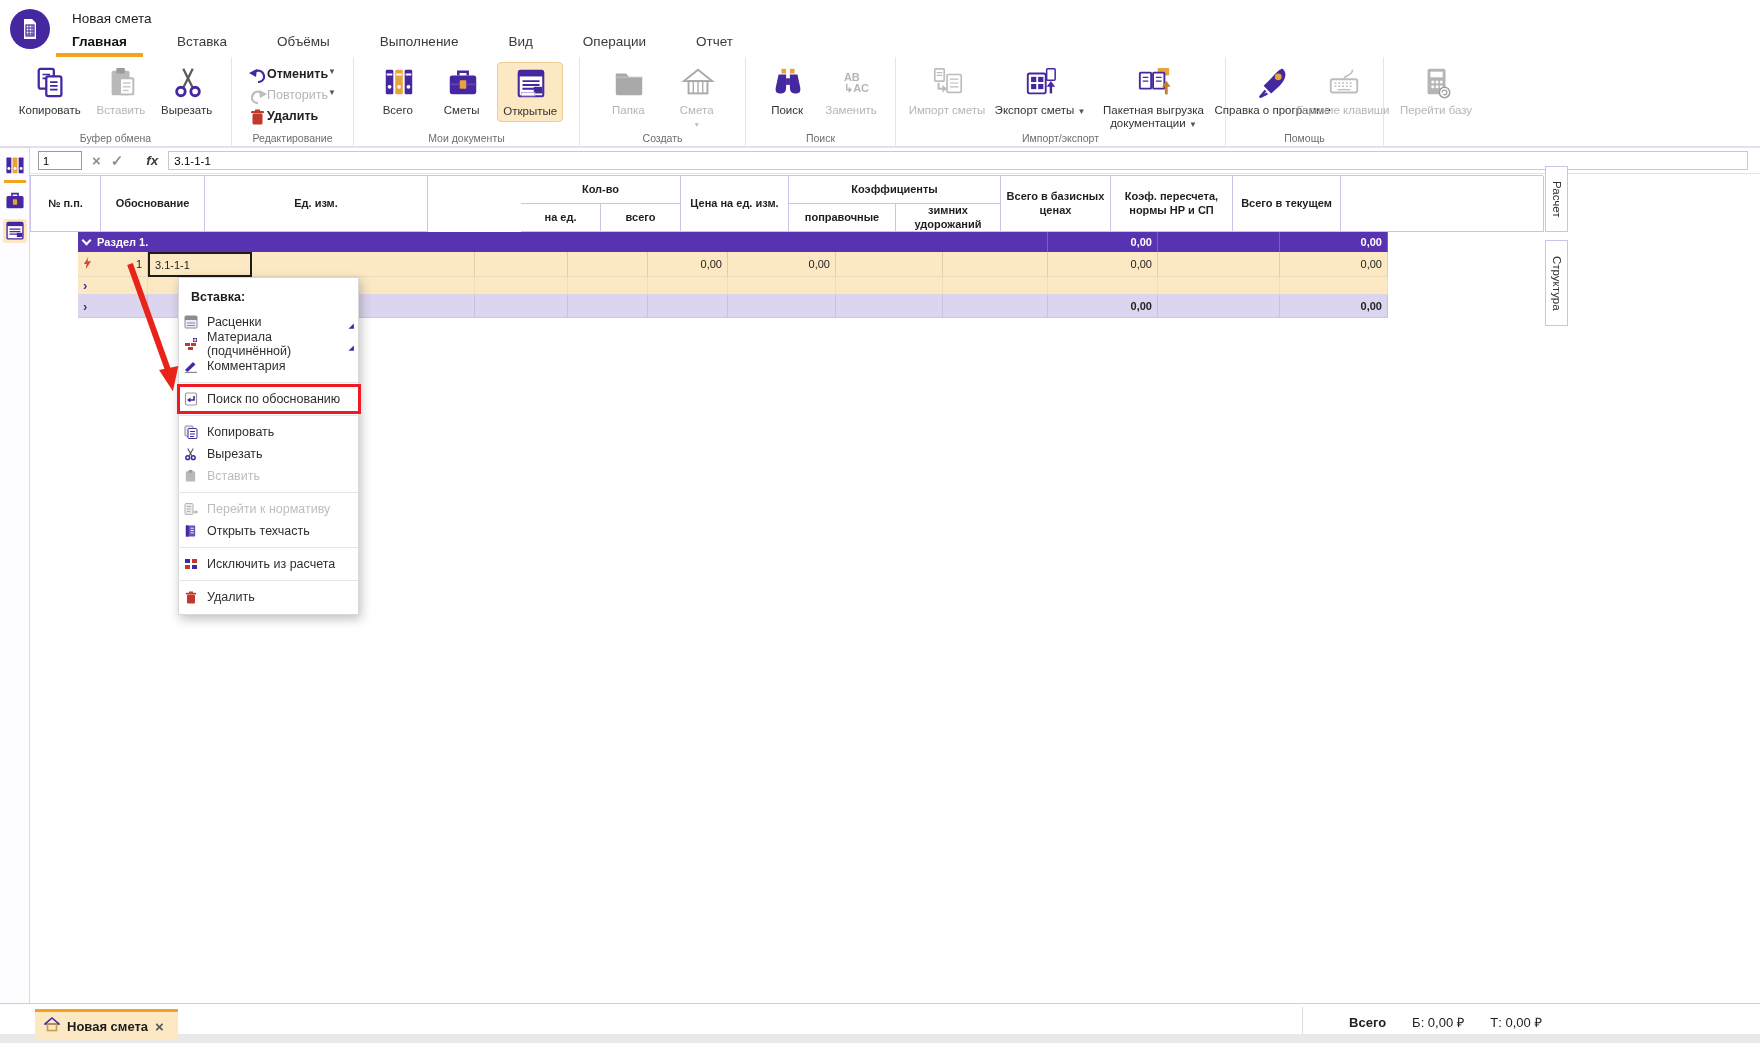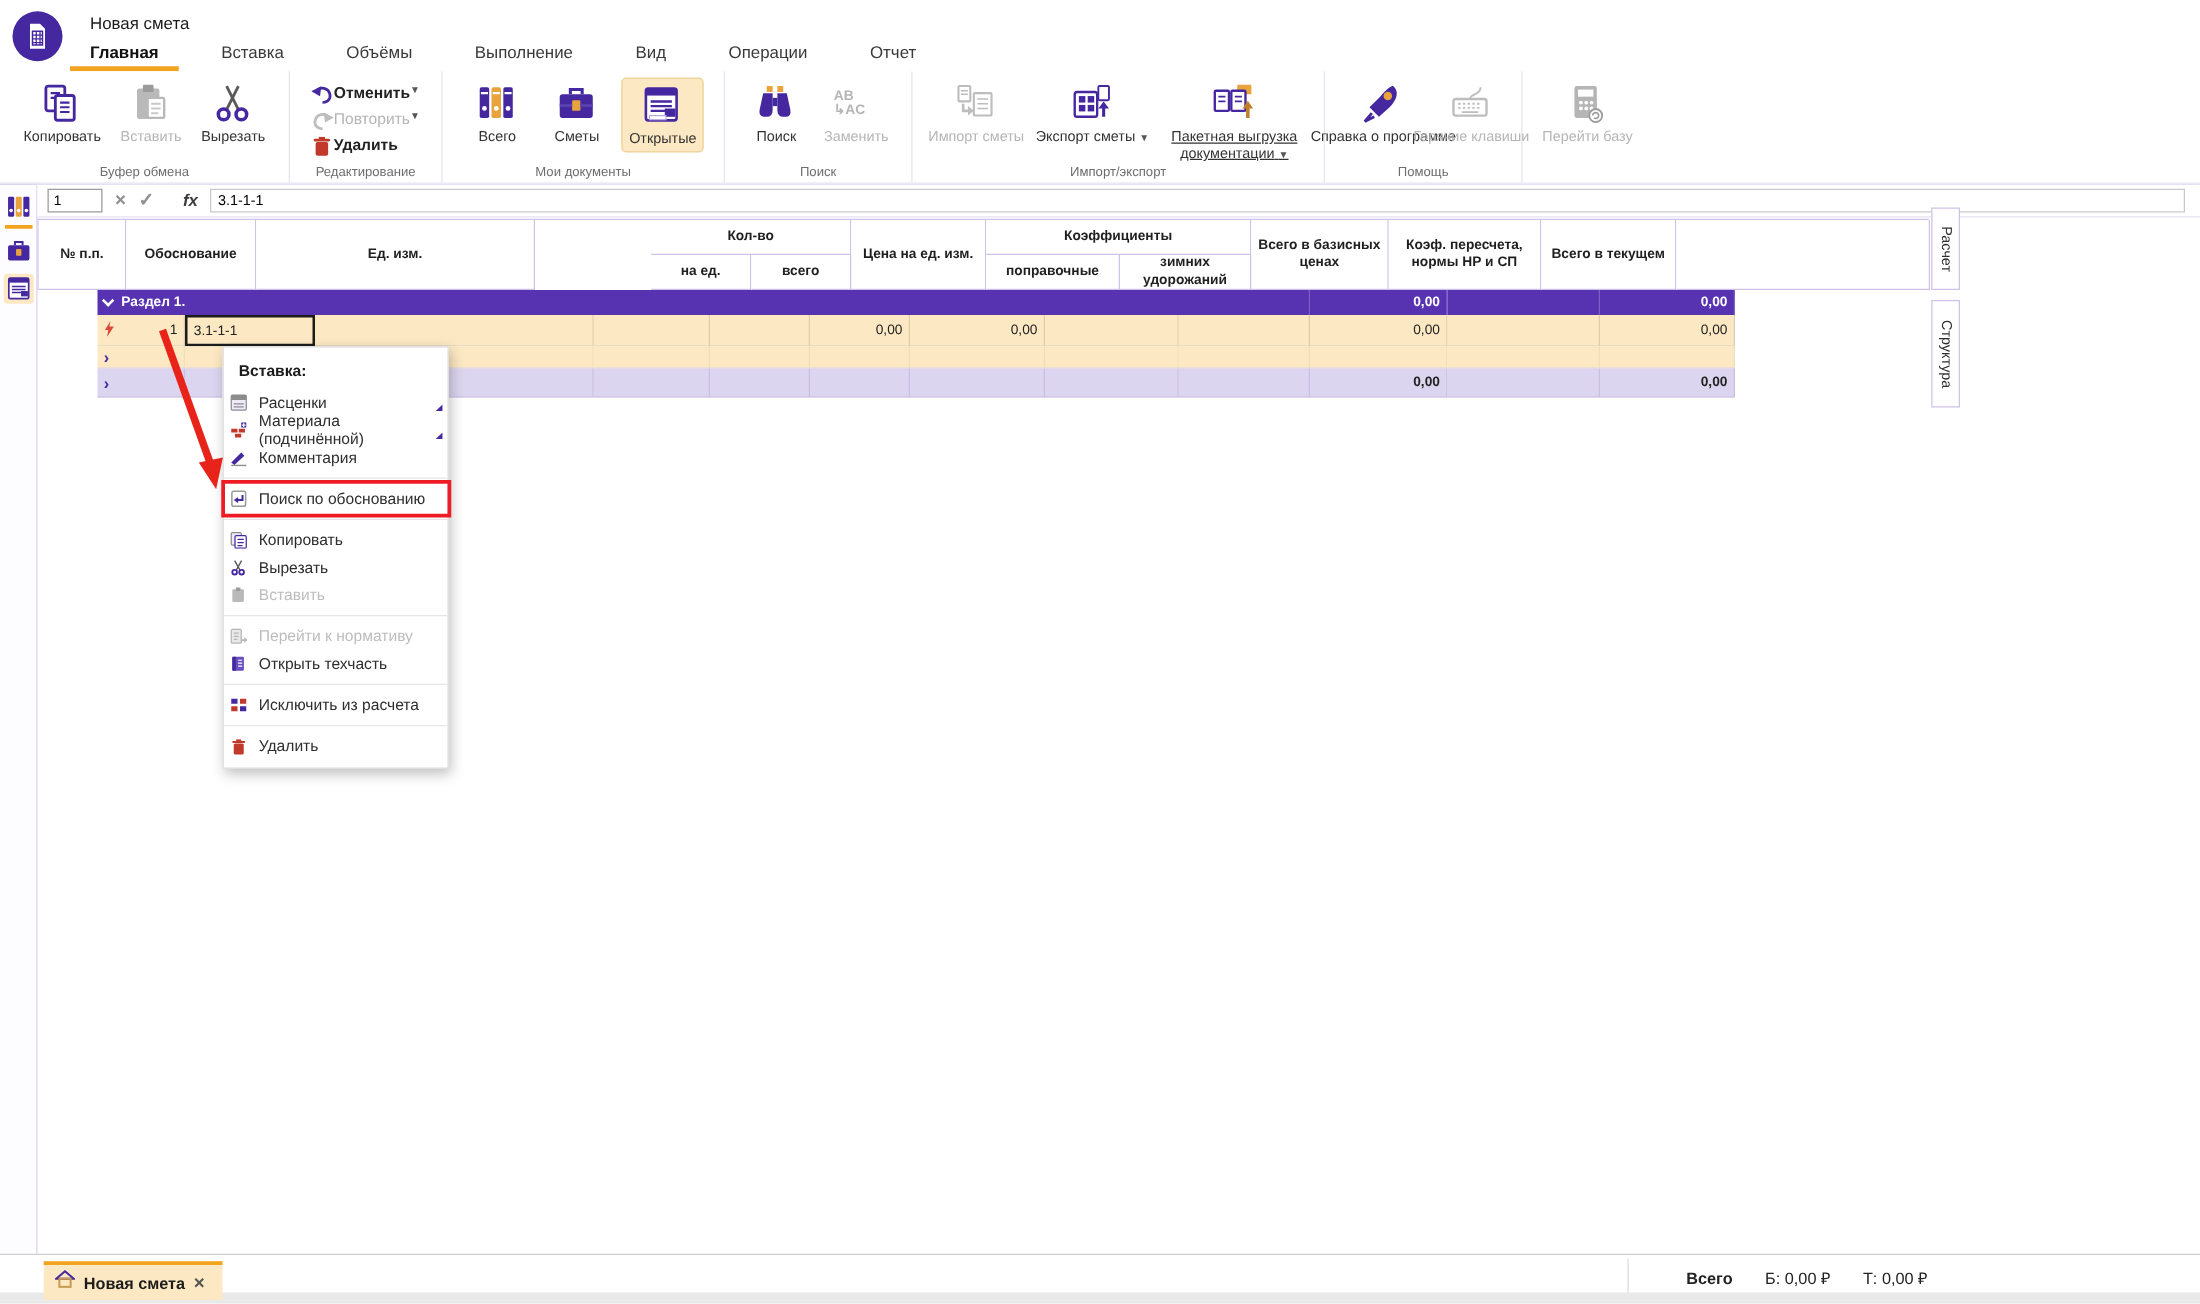--- a/index.html
+++ b/index.html
@@ -15,24 +15,24 @@
   .tab { font-size:13.5px; color:#3a3a3a; height:27px; line-height:24px; cursor:default; position:relative; }
   .tab.active { font-weight:bold; color:#111; }
   .tab.active::after { content:""; position:absolute; left:-16px; right:-16px; bottom:0; height:4px; background:#F2A41F; }
 
   
   .ribbon { position:absolute; left:0; top:57px; width:100%; height:90px; background:#fff; border-bottom:1px solid #e4e0ef; display:flex; }
   .rgroup { position:relative; border-right:1px solid #e7e2f2; padding:5px 8px 16px; display:flex; align-items:flex-start; justify-content:space-evenly; }
   .glabel { position:absolute; left:0; right:0; bottom:2px; text-align:center; font-size:10.5px; color:#6e6e6e; white-space:nowrap; }
   .rbtn { display:flex; flex-direction:column; align-items:center; gap:3px; padding:3px 5px; border-radius:4px; min-width:56px; }
   .rbtn .rlabel { font-size:11.5px; color:#333; text-align:center; line-height:1.15; white-space:nowrap; }
-  .rbtn.two .rlabel { white-space:normal; width:118px;text-decoration:underline; }
+  .rbtn.two .rlabel { white-space:normal; width:118px; }
   .rbtn.disabled .rlabel { color:#b5b5b5; }
   .rbtn.active { background:#FCE9C3; border:1px solid #eccf92; }
-  .ricon { width:36px; height:36px; display:flex; align-items:center; justify-content:flex-start; }
+  .ricon { width:36px; height:36px; display:flex; align-items:center; justify-content:flex-end; }
   .caret { font-size:8px; color:#555; }
   .rbtn.disabled .caret { color:#c0c0c0; }
   .editcol { display:flex; flex-direction:column; gap:5px; padding-top:5px; }
   .erow { display:flex; align-items:flex-start; gap:0; font-size:12.5px; color:#222; font-weight:bold; }
   .erow.dis { color:#b5b5b5; font-weight:normal; }
   .eicon { width:18px; height:16px; display:flex; align-items:center; justify-content:center; }
   .ab-glyph { font-size:11px; font-weight:bold; color:#b5b5b5; line-height:1; text-align:left; }
 
   
   .leftrail { position:absolute; left:0; top:147px; width:30px; height:858px; background:#fdfcff; border-right:1px solid #ddd4ee; border-top:1px solid #ddd4ee; }
@@ -239,20 +239,43 @@
               <path d="M9 15h18M9 19h18M9 23h18" stroke="#4527A0" stroke-width="2"></path>
               <rect x="21" y="21" width="9" height="7" fill="#4527A0"></rect>
               <rect x="8" y="27" width="14" height="3.5" fill="#fff" stroke="#b9a9e0" stroke-width="1"></rect>
             </svg>
           </span>
         <span class="rlabel">Открытые</span>
       </div>
       <div class="glabel">Мои документы</div>
     </div>
 
+    <div class="rgroup" style="width:166px">
+      <div class="rbtn disabled">
+        <span class="ricon">
+            <svg width="34" height="34" viewBox="0 0 36 36">
+              <path d="M4 8 h11 l3 4 h14 v17 a2 2 0 0 1 -2 2 H6 a2 2 0 0 1 -2 -2 z" fill="#a9a9a9"></path>
+              <path d="M4 12 h28" stroke="#bdbdbd" stroke-width="1.4"></path>
+            </svg>
+          </span>
+        <span class="rlabel">Папка</span>
+      </div>
+      <div class="rbtn disabled">
+        <span class="ricon">
+            <svg width="34" height="34" viewBox="0 0 36 36">
+              <path d="M18 4 L33 16 H3 Z" fill="none" stroke="#a9a9a9" stroke-width="2"></path>
+              <rect x="8" y="16" width="20" height="13" fill="none" stroke="#a9a9a9" stroke-width="2"></rect>
+              <path d="M13 16v13M18 16v13M23 16v13" stroke="#a9a9a9" stroke-width="1.4"></path>
+            </svg>
+          </span>
+        <span class="rlabel">Смета</span>
+        <span class="caret">▾</span>
+      </div>
+      <div class="glabel">Создать</div>
+    </div>
 
     <div class="rgroup" style="width:150px">
       <div class="rbtn">
         <span class="ricon">
             <svg width="34" height="34" viewBox="0 0 36 36">
               <rect x="11" y="3" width="5" height="5" fill="#E8A33D"></rect>
               <rect x="20" y="3" width="5" height="5" fill="#E8A33D"></rect>
               <path d="M8 9 h8 v14 q0 6 -5 6 h-2 q-5 0 -4 -6 z" fill="#4527A0"></path>
               <path d="M28 9 h-8 v14 q0 6 5 6 h2 q5 0 4 -6 z" fill="#4527A0"></path>
               <rect x="16" y="13" width="4" height="7" fill="#4527A0"></rect>

